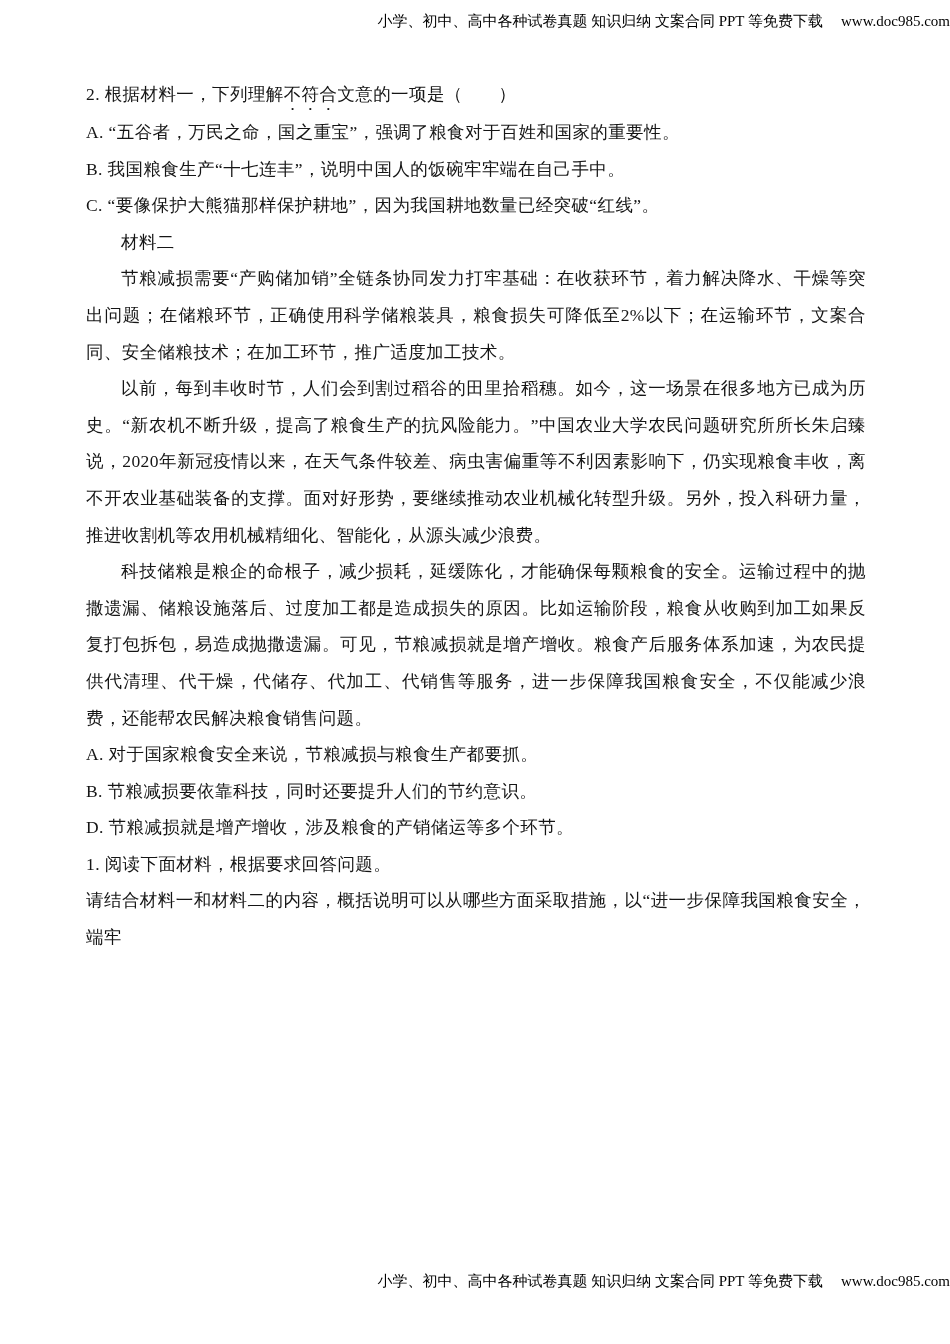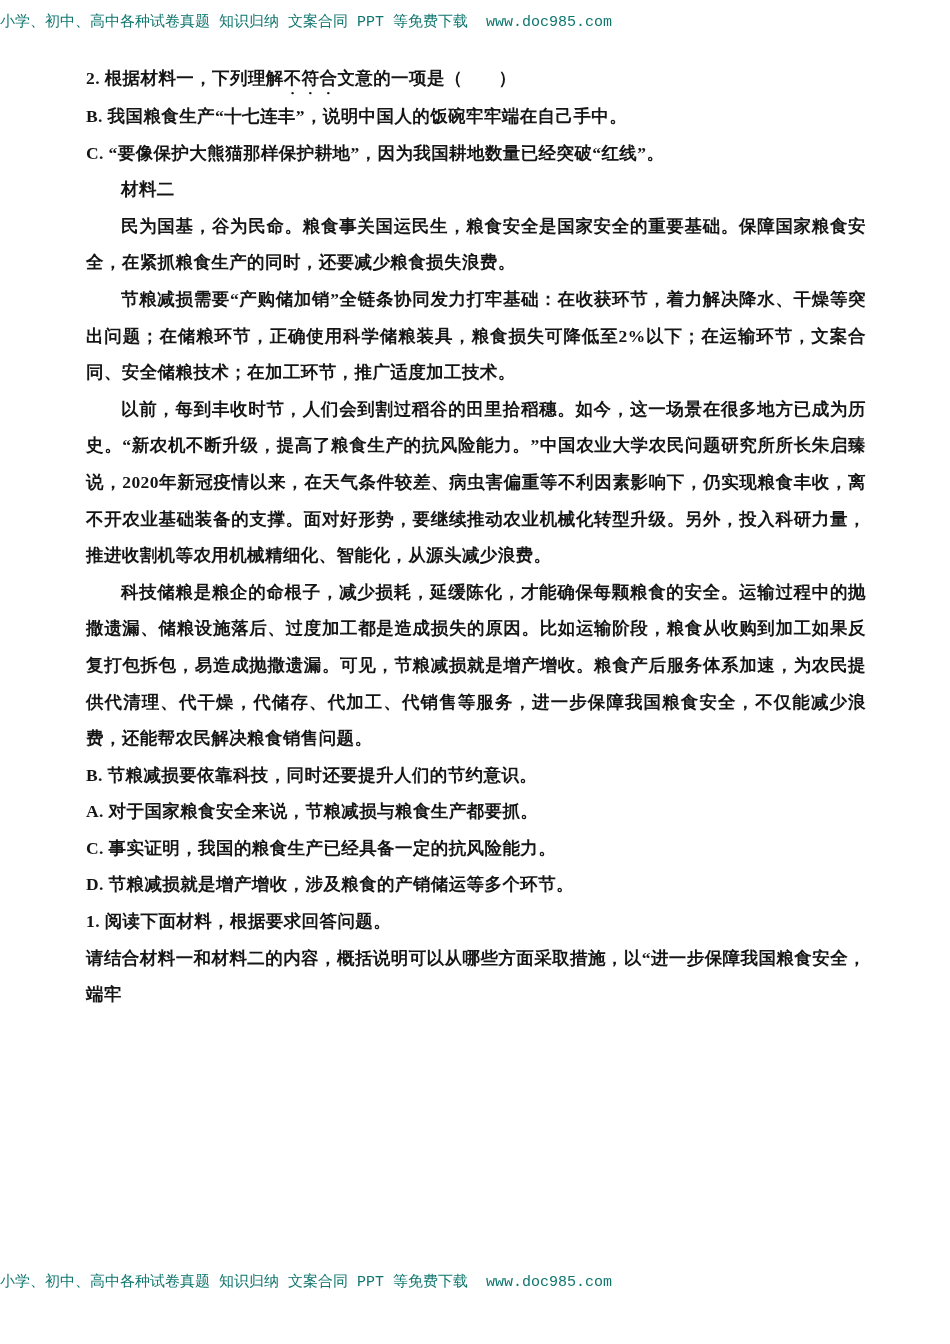--- a/index.html
+++ b/index.html
@@ -14,40 +14,39 @@
     background: #ffffff;
     overflow: hidden;
     font-family: "Liberation Serif", "DejaVu Serif", serif;
     color: #151515;
   }
   .watermark {
     position: absolute;
     left: 0;
     right: 0;
     display: flex;
-    justify-content: flex-start;
+    justify-content: flex-end;
     align-items: baseline;
     gap: 18px;
-    font-family: Liberation Mono, monospace;
+    font-family: Liberation Serif, serif;
     font-size: 15px;
-    color: #0f766e;
+    color: #000000;
     white-space: nowrap;
   }
   .watermark.top { top: 12px; }
   .watermark.bottom { top: 1272px; }
   .content {
     position: absolute;
     left: 86px;
-    top: 60px;
+    top: 76px;
     width: 780px;
     font-size: 17.5px;
     line-height: 36.6px;
     letter-spacing: 0.4px;
     text-align: justify;
-    font-weight: bold;
   }
   .content p, .content div { margin: 0; padding: 0; }
   .para { text-indent: 2em; }
   .line { text-indent: 0; }
   .emph {
     -webkit-text-emphasis: filled dot;
     text-emphasis: filled dot;
     -webkit-text-emphasis-position: under;
     text-emphasis-position: under left;
   }
@@ -58,32 +57,31 @@
 <div class="page">
 
   <div class="watermark top">
     <span>小学、初中、高中各种试卷真题 知识归纳 文案合同 PPT 等免费下载</span>
     <span>www.doc985.com</span>
   </div>
 
   <div class="content">
 
     <div class="line"><span>2. 根据材料一，下列理解</span><span class="emph">不符合</span><span>文意的一项是（　　）</span></div>
+    <div class="line">A. “五谷者，万民之命，国之重宝”，强调了粮食对于百姓和国家的重要性。</div>
     <div class="line">B. 我国粮食生产“十七连丰”，说明中国人的饭碗牢牢端在自己手中。</div>
     <div class="line">C. “要像保护大熊猫那样保护耕地”，因为我国耕地数量已经突破“红线”。</div>
 
     <div class="para">材料二</div>
-    <p class="para">民为国基，谷为民命。粮食事关国运民生，粮食安全是国家安全的重要基础。保障国家粮食安全，在紧抓粮食生产的同时，还要减少粮食损失浪费。</p>
     <p class="para">节粮减损需要“产购储加销”全链条协同发力打牢基础：在收获环节，着力解决降水、干燥等突出问题；在储粮环节，正确使用科学储粮装具，粮食损失可降低至2%以下；在运输环节，文案合同、安全储粮技术；在加工环节，推广适度加工技术。</p>
     <p class="para">以前，每到丰收时节，人们会到割过稻谷的田里拾稻穗。如今，这一场景在很多地方已成为历史。“新农机不断升级，提高了粮食生产的抗风险能力。”中国农业大学农民问题研究所所长朱启臻说，2020年新冠疫情以来，在天气条件较差、病虫害偏重等不利因素影响下，仍实现粮食丰收，离不开农业基础装备的支撑。面对好形势，要继续推动农业机械化转型升级。另外，投入科研力量，推进收割机等农用机械精细化、智能化，从源头减少浪费。</p>
     <p class="para">科技储粮是粮企的命根子，减少损耗，延缓陈化，才能确保每颗粮食的安全。运输过程中的抛撒遗漏、储粮设施落后、过度加工都是造成损失的原因。比如运输阶段，粮食从收购到加工如果反复打包拆包，易造成抛撒遗漏。可见，节粮减损就是增产增收。粮食产后服务体系加速，为农民提供代清理、代干燥，代储存、代加工、代销售等服务，进一步保障我国粮食安全，不仅能减少浪费，还能帮农民解决粮食销售问题。</p>
 
+    <div class="line">A. 对于国家粮食安全来说，节粮减损与粮食生产都要抓。</div>
     <div class="line">B. 节粮减损要依靠科技，同时还要提升人们的节约意识。</div>
-    <div class="line">A. 对于国家粮食安全来说，节粮减损与粮食生产都要抓。</div>
-    <div class="line">C. 事实证明，我国的粮食生产已经具备一定的抗风险能力。</div>
     <div class="line">D. 节粮减损就是增产增收，涉及粮食的产销储运等多个环节。</div>
 
     <div class="line">1. 阅读下面材料，根据要求回答问题。</div>
     <div class="line">请结合材料一和材料二的内容，概括说明可以从哪些方面采取措施，以“进一步保障我国粮食安全，端牢</div>
 
   </div>
 
   <div class="watermark bottom">
     <span>小学、初中、高中各种试卷真题 知识归纳 文案合同 PPT 等免费下载</span>
     <span>www.doc985.com</span>

